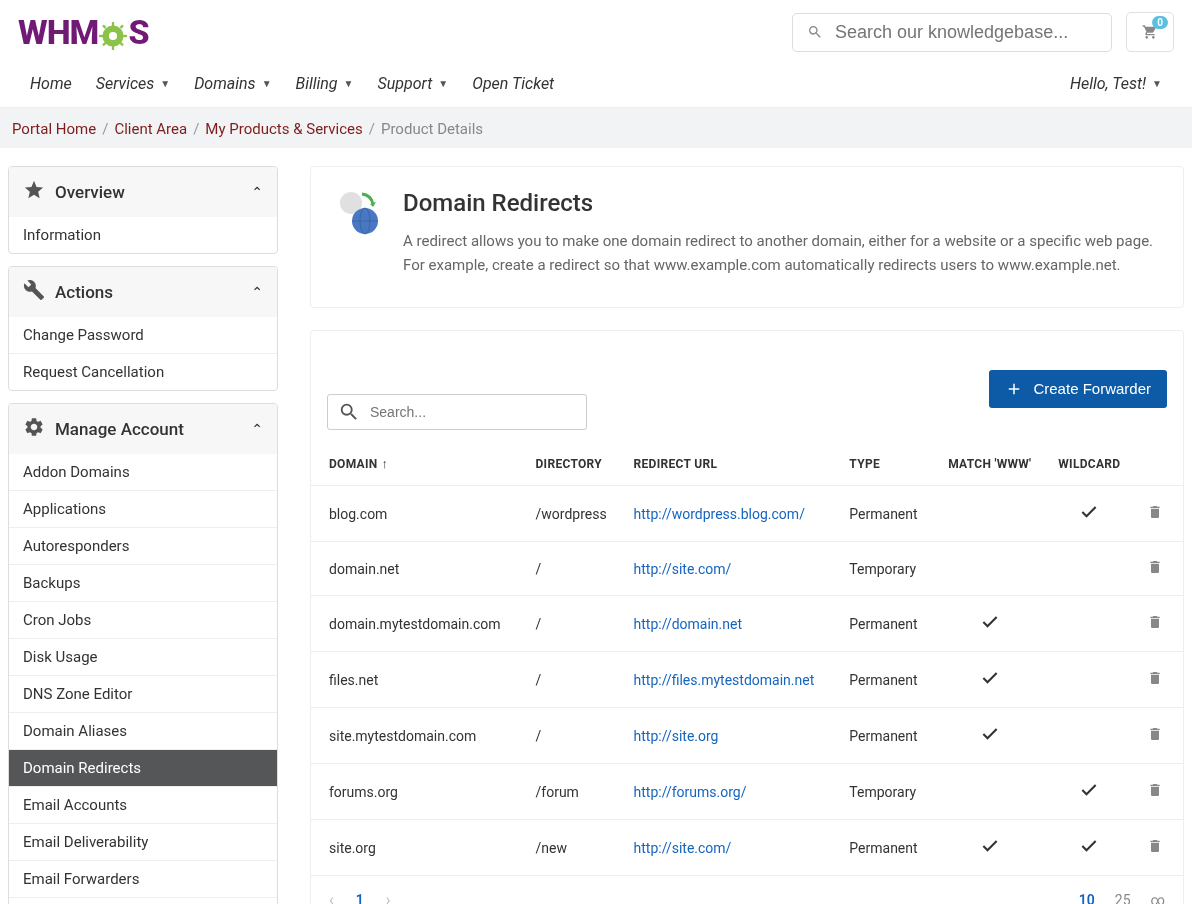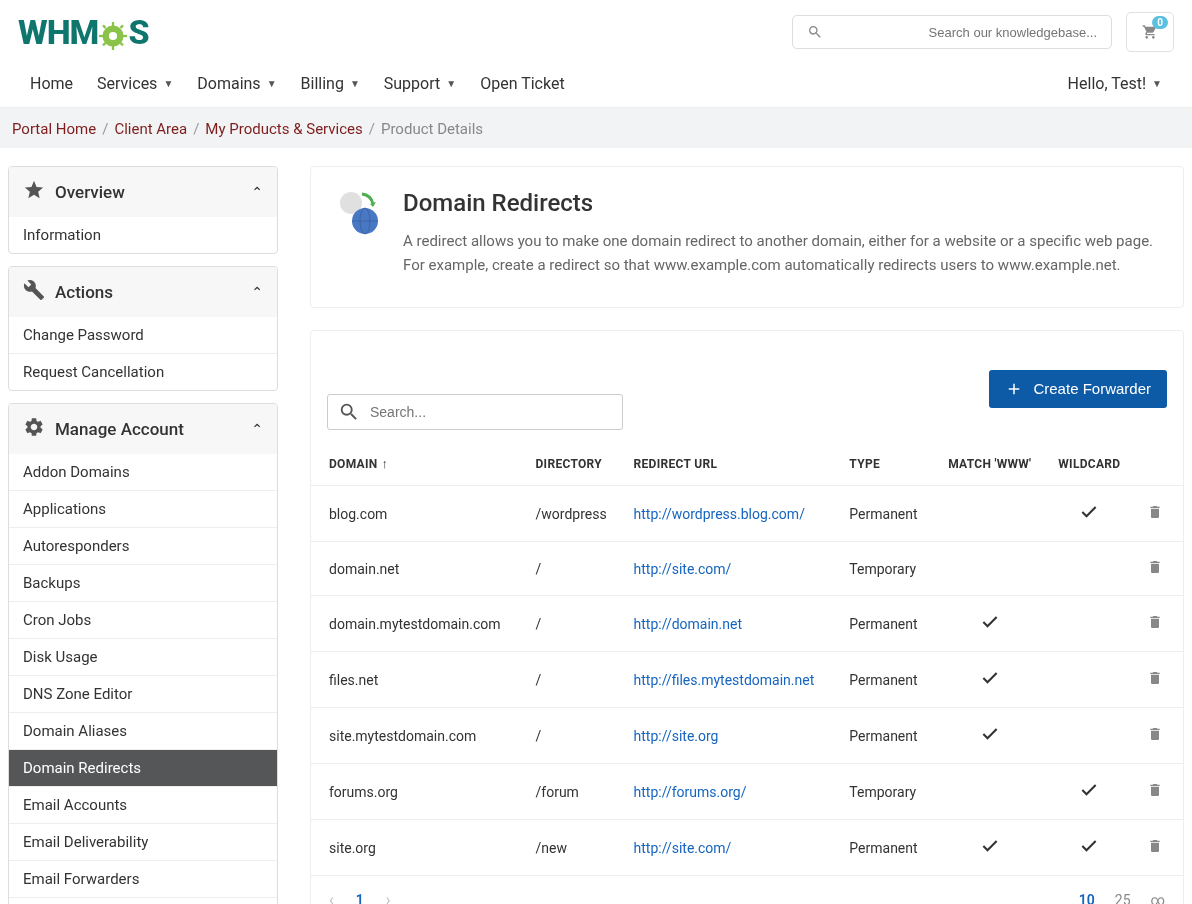--- a/index.html
+++ b/index.html
@@ -1,31 +1,31 @@
 <!DOCTYPE html>
 <html><head>
 <meta charset="utf-8">
 <style>
 * { margin:0; padding:0; box-sizing:border-box; }
 body { font-family:-apple-system,BlinkMacSystemFont,"Segoe UI",Roboto,"Helvetica Neue",Arial,sans-serif; font-size:14px; color:#333; background:#fff; width:1192px; }
 a { text-decoration:none; }
 
 
 .header { display:flex; align-items:center; padding:12px 18px 8px; }
-.logo { font-size:34px; font-weight:800; color:#0f766e; letter-spacing:-1px; display:flex; align-items:center; }
+.logo { font-size:34px; font-weight:800; color:#701a75; letter-spacing:-1px; display:flex; align-items:center; }
 .logo-gear { display:inline-block; width:28px; height:28px; margin:0 1px; position:relative; }
 .header-right { margin-left:auto; display:flex; align-items:center; gap:14px; }
 .search-box { display:flex; align-items:center; background:#fff; border:1px solid #ddd; border-radius:5px; padding:8px 14px; width:320px; }
-.search-box input { border:none; outline:none; flex:1; font-size:13px; color:#be185d; margin-left:12px;text-align:right; }
+.search-box input { border:none; outline:none; flex:1; font-size:18px; color:#be185d; margin-left:12px; }
 .cart-btn { border:1px solid #e0e0e0; border-radius:5px; padding:6px 10px; background:#fff; position:relative; min-width:48px; height:40px; display:flex; align-items:center; justify-content:center; }
 .cart-badge { position:absolute; top:3px; right:5px; background:#5bc0de; color:#fff; font-size:10px; font-weight:700; border-radius:8px; padding:1px 5px; }
 
 
 .nav { display:flex; align-items:center; padding:0 18px; border-bottom:1px solid #eee; }
-.nav-item { padding:14px 12px; font-size:16px; color:#333; display:flex; align-items:center; gap:6px; cursor:pointer; }
+.nav-item { padding:14px 12px; font-size:16px; color:#333; display:flex; align-items:center; gap:6px; cursor:pointer;font-style:italic; }
 .nav-right { margin-left:auto; }
 .caret { font-size:10px; color:#555; }
 
 
 .breadcrumb { background:#f1f3f5; padding:12px 18px 10px 12px; font-size:15px; }
 .breadcrumb a { color:#7f1d1d; }
 .breadcrumb .sep { color:#999; margin:0 6px; }
 .breadcrumb .current { color:#888; }
 
 
@@ -43,21 +43,21 @@
 
 
 .card { background:#fff; border:1px solid #eee; border-radius:4px; margin-bottom:22px; }
 .card-header { display:flex; padding:22px 24px 30px; gap:20px; }
 .card-header .icon-wrap { flex-shrink:0; }
 .card-header h1 { font-size:24px; font-weight:500; color:#333; margin-bottom:12px; }
 .card-header p { font-size:15px; color:#666; line-height:1.6; }
 
 
 .table-toolbar { display:flex; align-items:center; padding:16px 16px 0; }
-.table-search { display:flex; align-items:center; border:1px solid #ccc; border-radius:3px; padding:6px 10px; width:296px;margin-top:47px; }
+.table-search { display:flex; align-items:center; border:1px solid #ccc; border-radius:3px; padding:6px 10px; width:260px;margin-top:47px; }
 .table-search input { border:none; outline:none; font-size:14px; margin-left:10px; flex:1; }
 .btn-primary { margin-left:auto; background:#0d5aa7; color:#fff; border:none; border-radius:3px; padding:10px 16px; font-size:15px; font-weight:500; display:flex; align-items:center; gap:10px; cursor:pointer;text-align:right; }
 
 table { width:100%; border-collapse:collapse; margin-top:14px; }
 thead th { text-align:left; font-size:12px; font-weight:700; color:#333; padding:12px 10px 14px; letter-spacing:0.3px; }
 thead th:first-child { padding-left:18px; }
 tbody td { padding:16px 10px; border-top:1px solid #eee; font-size:14px; color:#333; vertical-align:middle; }
 tbody td:first-child { padding-left:18px; }
 tbody td a { color:#1565c0; }
 .check-cell { text-align:center; }

